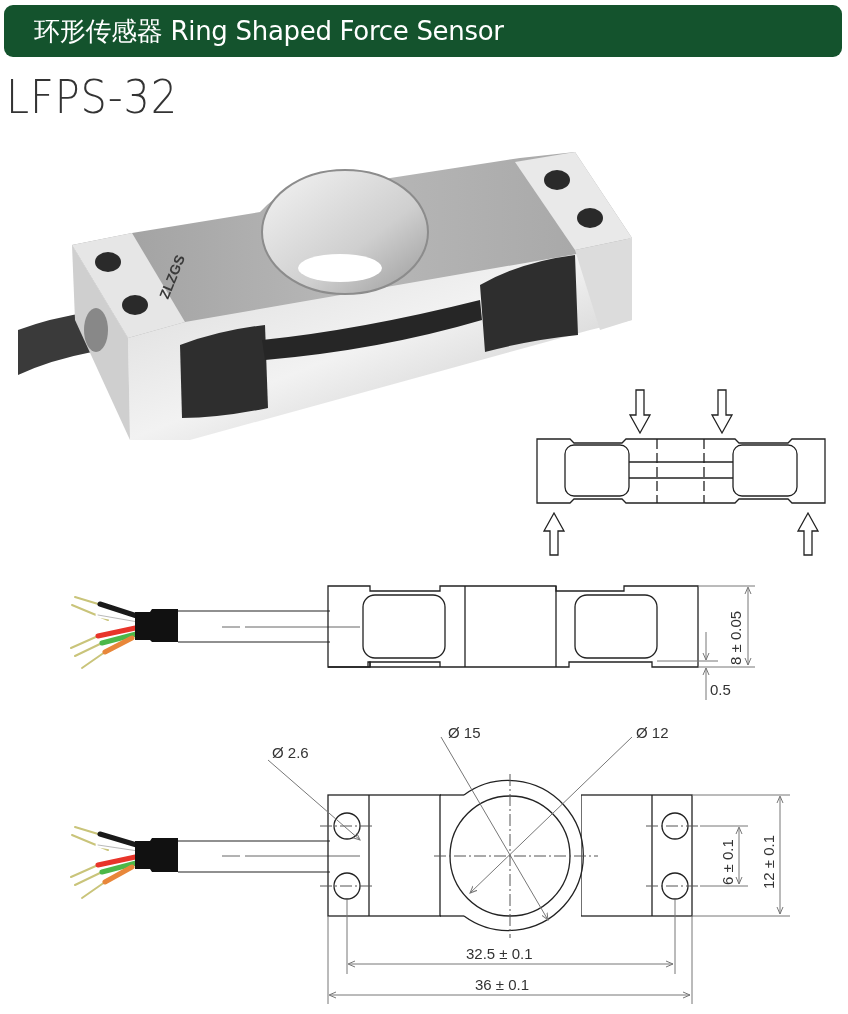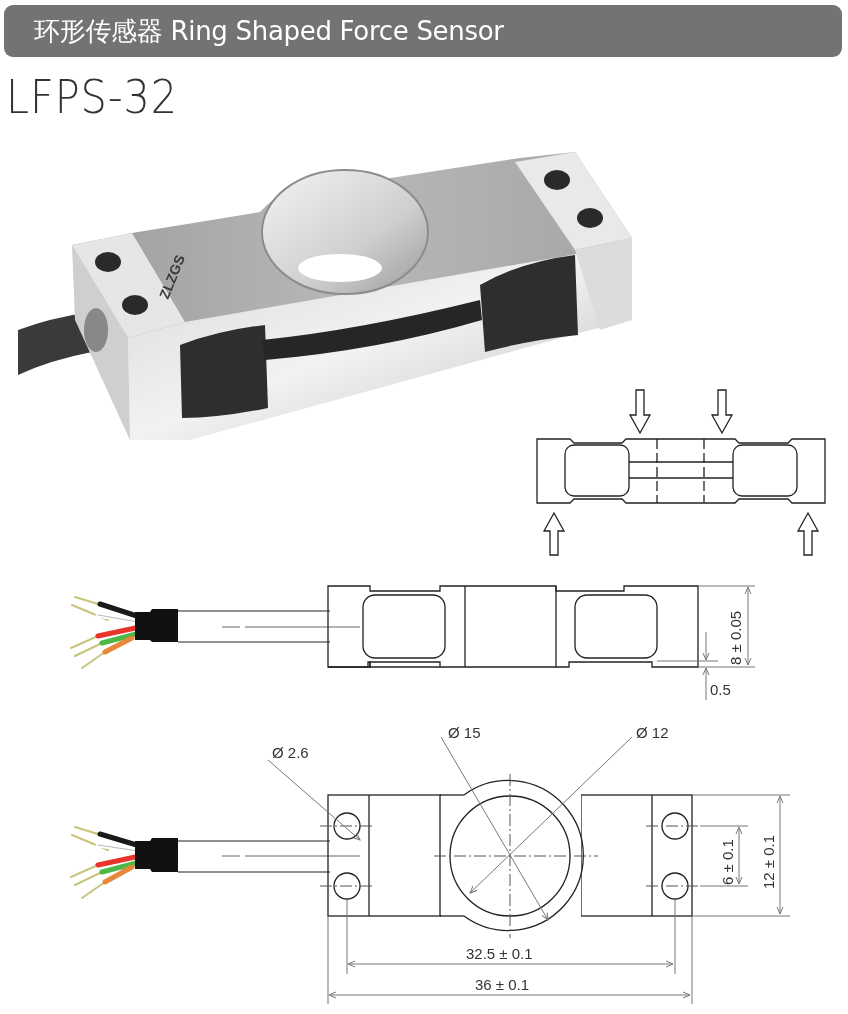--- a/index.html
+++ b/index.html
@@ -1,19 +1,19 @@
 <!DOCTYPE html>
 <html><head>
 <meta charset="utf-8">
 <style>
   html, body { margin: 0; padding: 0; background: #ffffff; }
   body { width: 848px; height: 1014px; position: relative; overflow: hidden;
          font-family: "Liberation Sans", "DejaVu Sans", sans-serif; }
   .header-bar { position: absolute; left: 4px; top: 5px; width: 838px; height: 52px;
-                background: #737373; border-radius: 9px; }
+                background: #14532d; border-radius: 9px; }
   .header-title { position: absolute; left: 30px; top: 0; line-height: 52px;
                   color: #ffffff; font-size: 26px; letter-spacing: -0.3px;
                   font-family: "DejaVu Sans", "Liberation Sans", sans-serif; }
   .model-title { position: absolute; left: 6px; top: 70px; font-size: 46px;
                  color: #333333; font-weight: 300; letter-spacing: 1px;
                  font-family: "DejaVu Sans", sans-serif; transform: scaleX(0.9);
                  transform-origin: left top; }
   svg { position: absolute; left: 0; top: 0; }
   .dim-text { font-family: "Liberation Sans", sans-serif; font-size: 15px; fill: #333; }
 </style>

